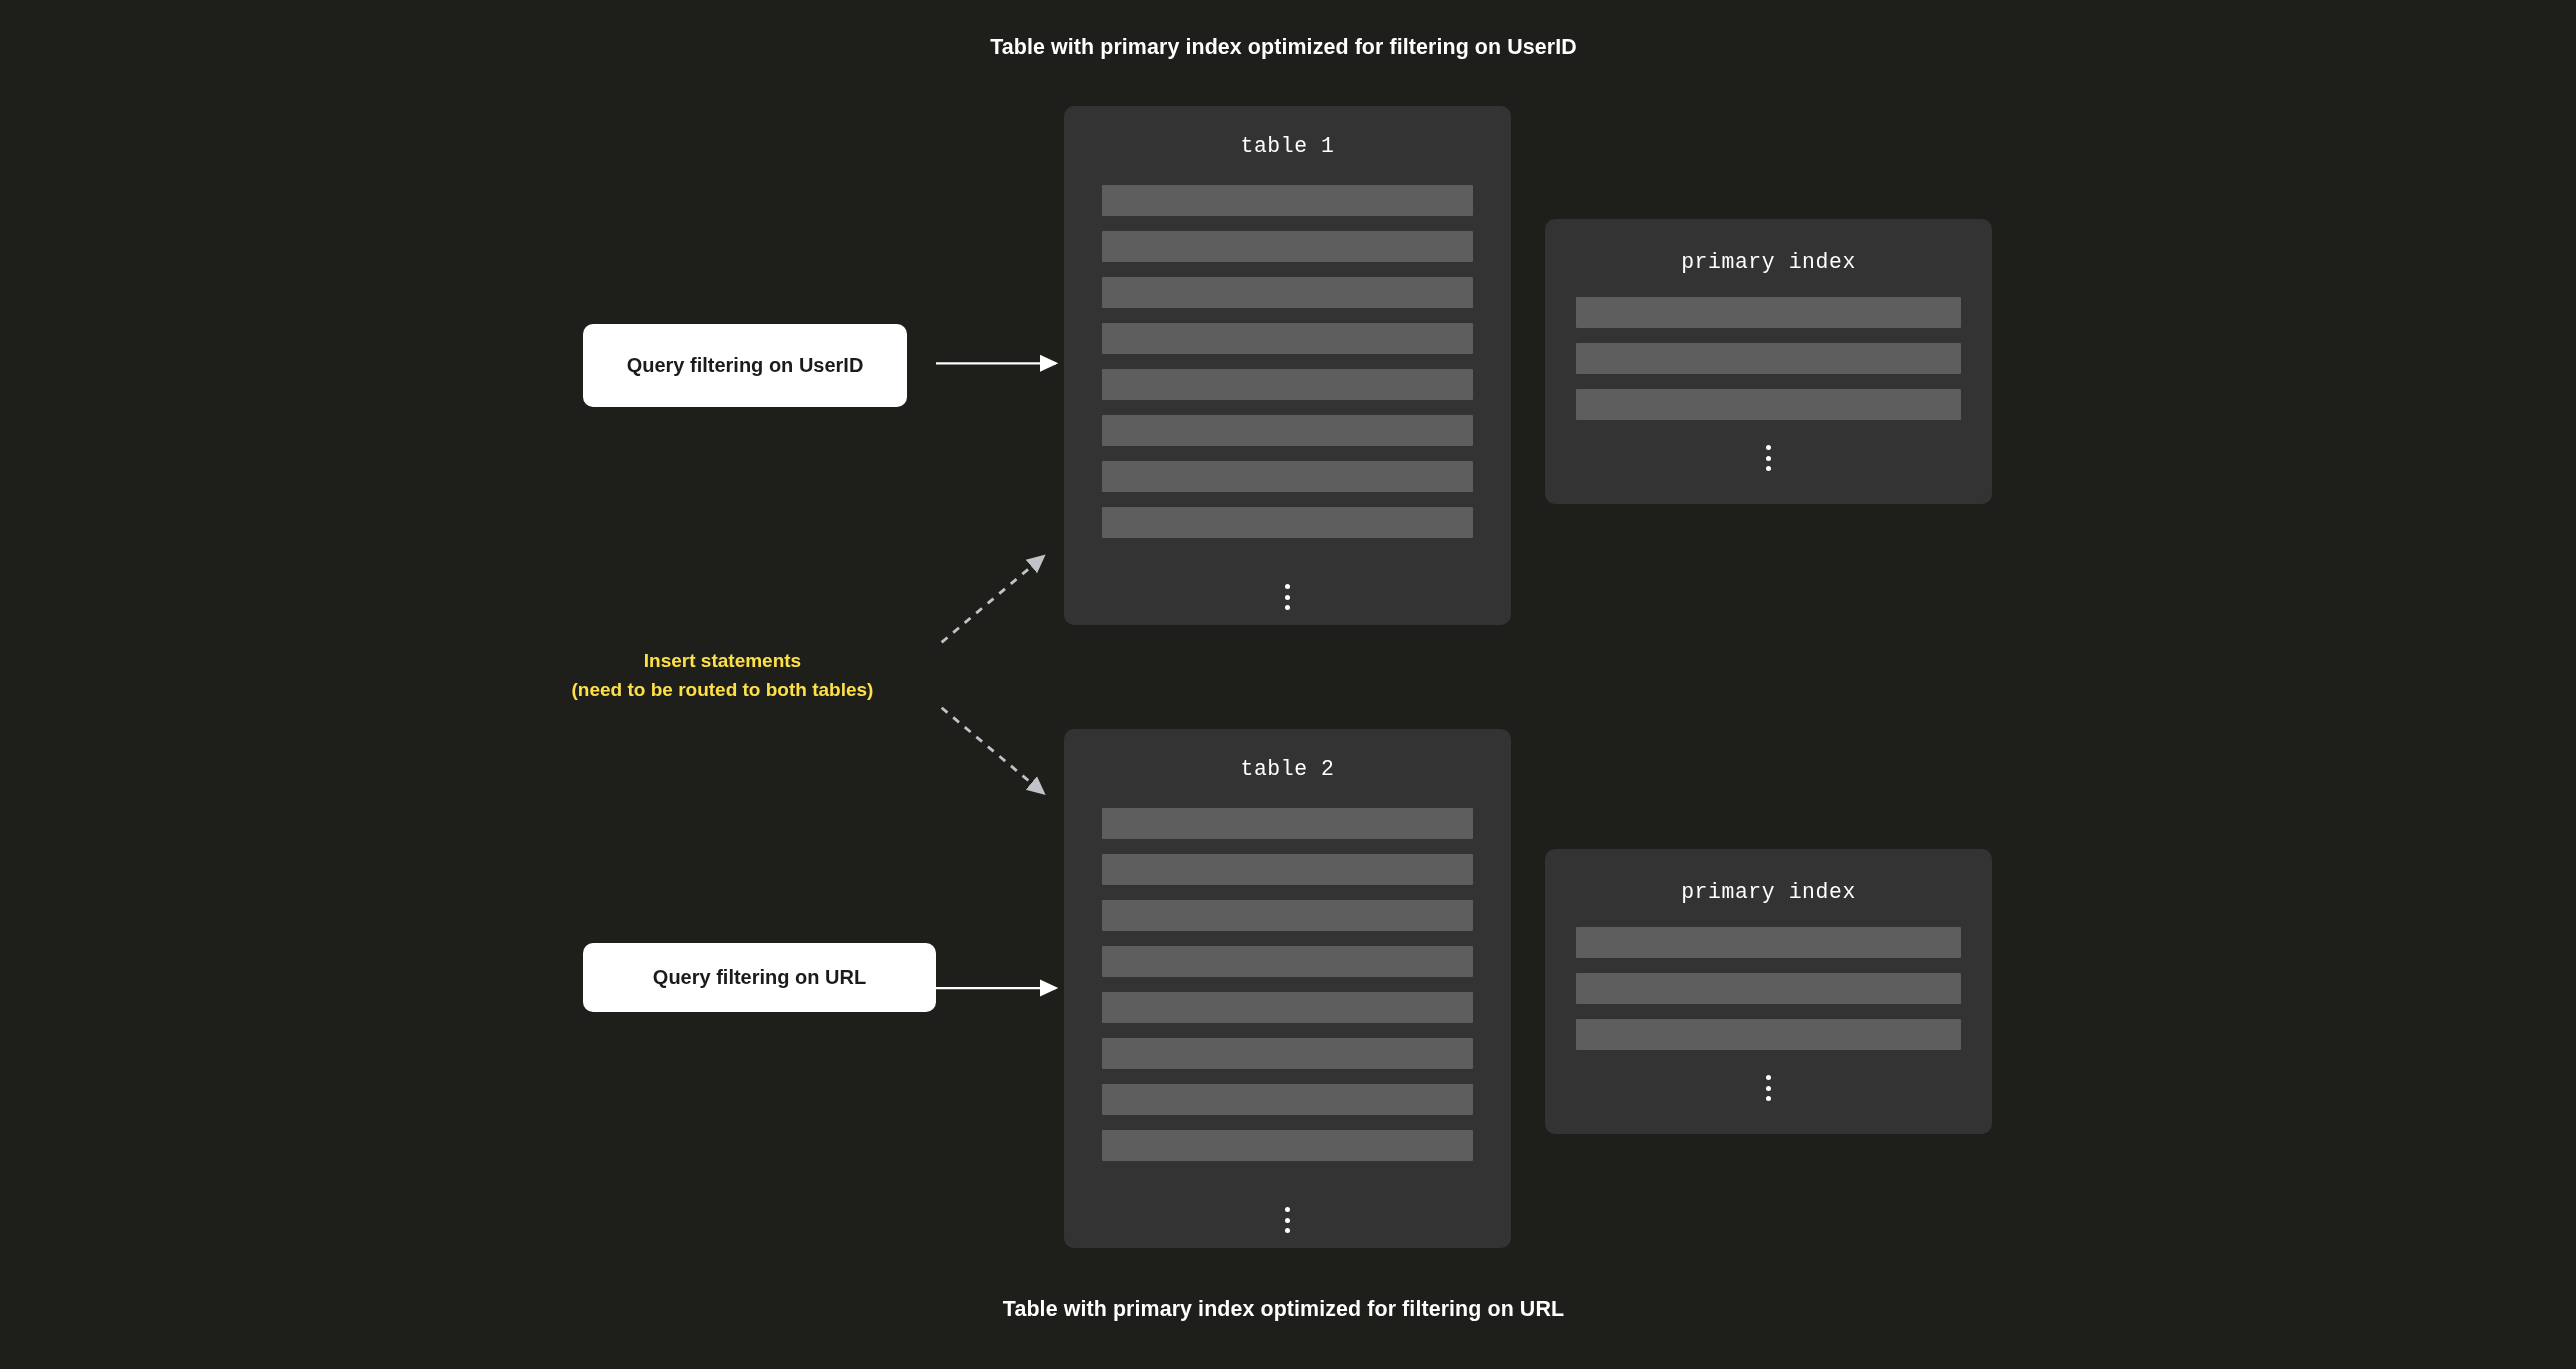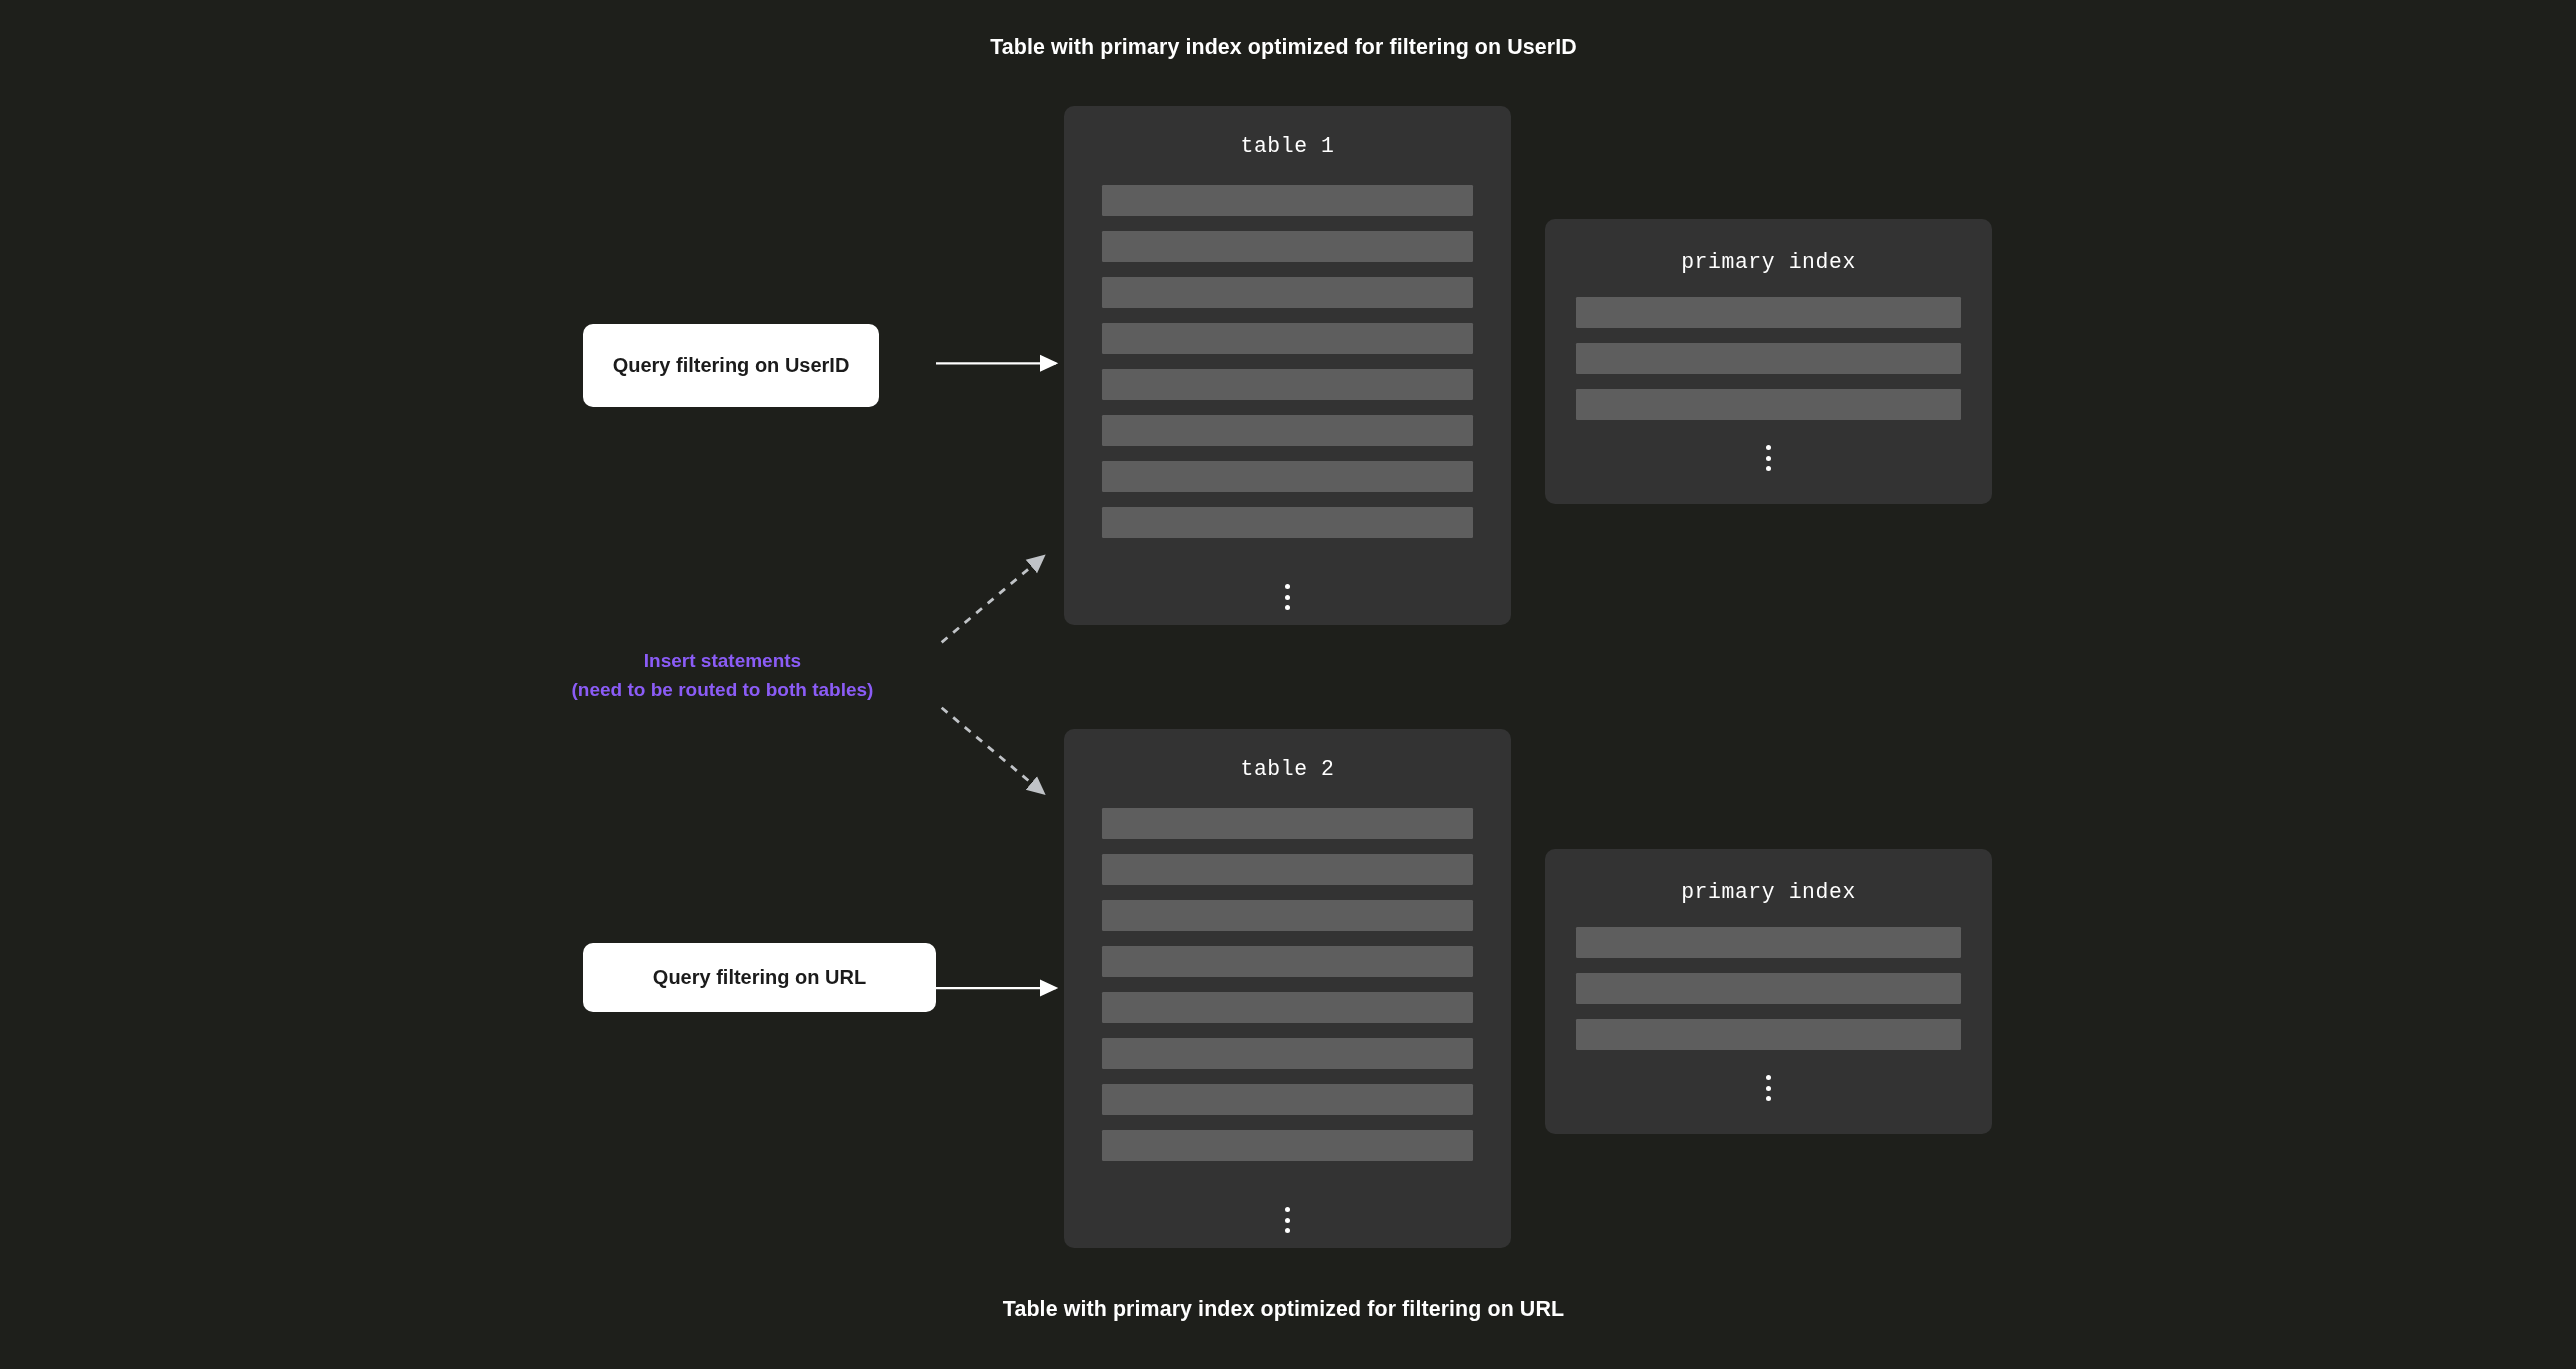--- a/index.html
+++ b/index.html
@@ -94,31 +94,31 @@
     background: #ffffff;
     border-radius: 10px;
     display: flex;
     align-items: center;
     justify-content: center;
     color: #1b1b1b;
     font-size: 20px;
     font-weight: bold;
     white-space: nowrap;
   }
-  #query-userid { left: 583px; top: 324px;  width: 296px; height: 83px; }
+  #query-userid { left: 583px; top: 324px;  width: 324px; height: 83px; }
   #query-url    { left: 583px; top: 943px; width: 353px; height: 69px; }
 
   
   #insert-label {
     position: absolute;
     left: 471px;
     top: 647px;
     width: 503px;
     text-align: center;
-    color: #8b5cf6;
+    color: #fde047;
     font-size: 19px;
     font-weight: bold;
     line-height: 1.5;
   }
 
   
   #connectors {
     position: absolute;
     left: 0; top: 0;
     width: 2576px;

